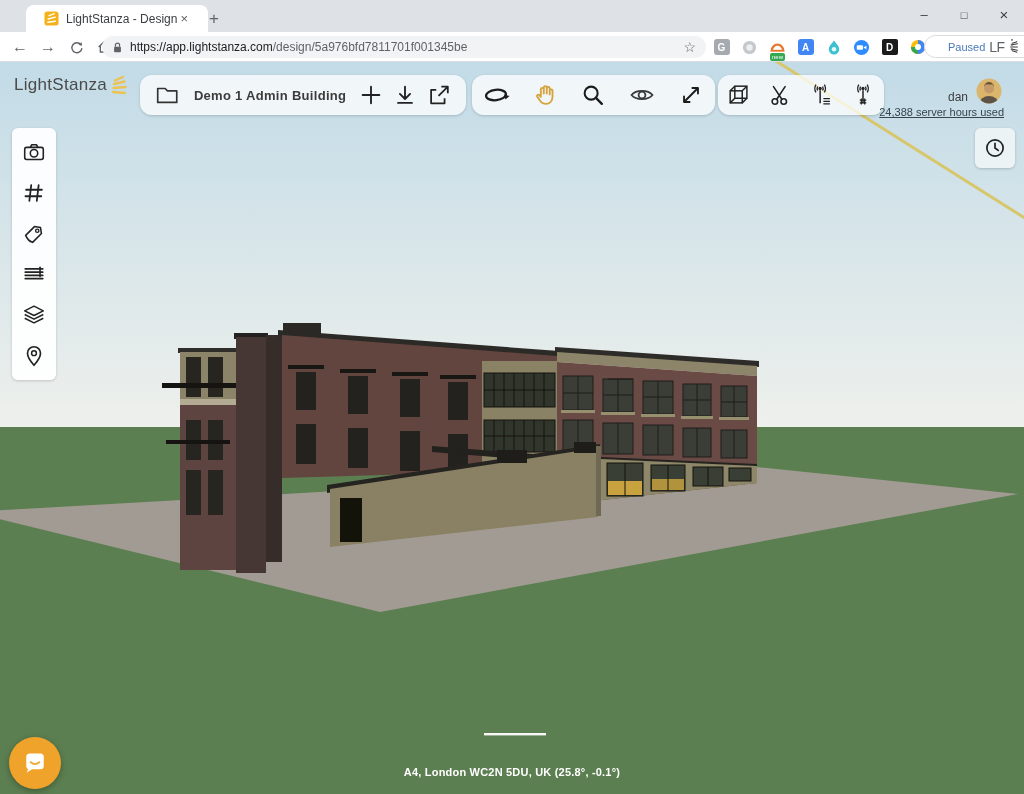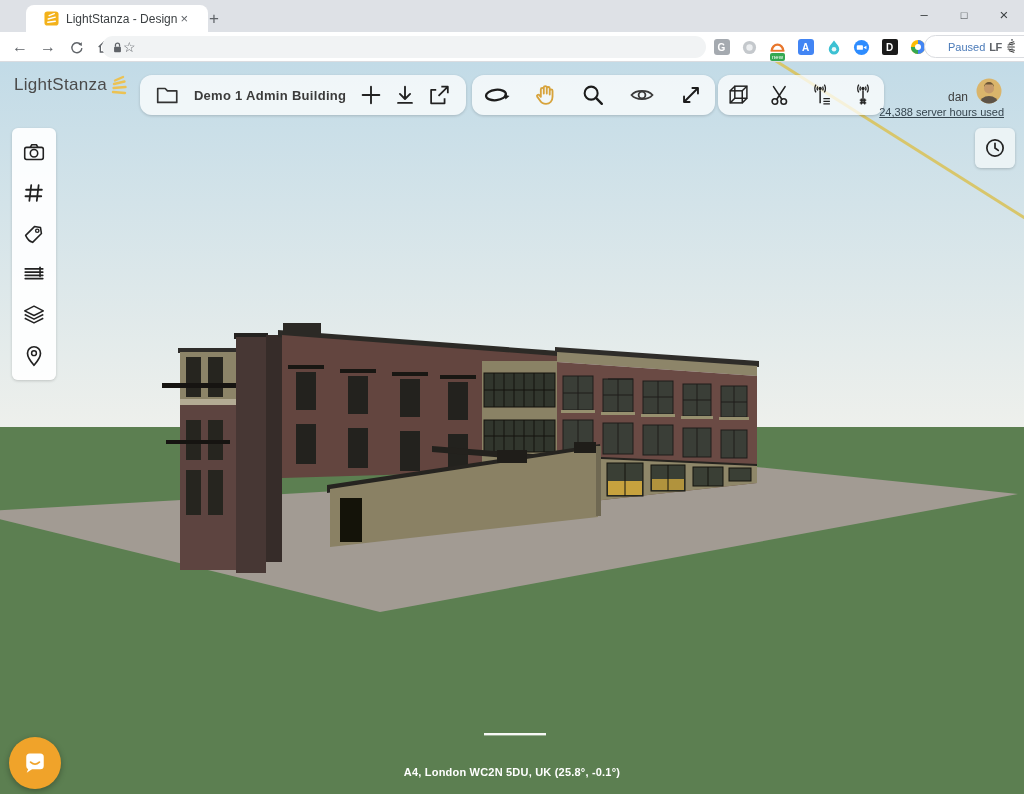--- a/index.html
+++ b/index.html
@@ -29,21 +29,21 @@
   .extbar { position:absolute; left:712px; top:33px; height:28px; display:flex; align-items:center; gap:9px; }
   .ext { width:19px; height:19px; display:flex; align-items:center; justify-content:center; position:relative; }
   .ext-sq { width:16px; height:16px; border-radius:3px; color:#fff; font-size:10px; font-weight:bold;
             display:flex; align-items:center; justify-content:center; }
   .badge-new { position:absolute; bottom:-4px; left:2px; background:#34a853; color:#fff; font-size:6px;
                padding:0 2px; border-radius:2px; line-height:8px; }
   .sep { width:1px; height:16px; background:#dadce0; margin:0 2px; }
   .paused-chip { position:absolute; left:924px; top:35px; height:23px; border:1px solid #dadce0; background:#fff;
                  border-radius:12px; display:flex; align-items:center; padding:0 23px; gap:4px; }
   .paused-chip .pl { font-size:11px; color:#4a7ab8; }
-  .paused-chip .lp { font-size:11px; font-weight:bold; color:#5f6368; letter-spacing:-.5px;text-align:right; }
+  .paused-chip .lp { font-size:14px; font-weight:normal; color:#5f6368; letter-spacing:-.5px;text-align:right; }
   .menu-dots { position:absolute; left:1005px; top:36px; font-size:14px; color:#5f6368; }
 
   
   .app { position:absolute; top:62px; left:0; width:1024px; height:732px; overflow:hidden; }
   .app svg.scene { position:absolute; top:0; left:0; }
 
   .logo { position:absolute; top:11px; left:14px; display:flex; align-items:center; }
   .logo-text { font-size:17px; color:#4b4b4b; letter-spacing:.3px; }
 
   .bar { position:absolute; top:13px; height:40px; background:rgba(255,255,255,.75); border-radius:12px;
@@ -114,20 +114,21 @@
       <svg class="ico" width="16" height="16" viewBox="0 0 24 24">
         <path d="M4 12 L12 4.5 L20 12 M6.5 10.5 V19.5 H17.5 V10.5" fill="none" stroke="#5f6368" stroke-width="2"></path>
       </svg>
     </div>
   </div>
   <div class="omnibox">
     <svg class="ico" width="11" height="13" viewBox="0 0 16 18">
       <rect x="3" y="8" width="10" height="8" rx="1.4" fill="#5f6368"></rect>
       <path d="M5 8 V5.5 a3 3 0 0 1 6 0 V8" fill="none" stroke="#5f6368" stroke-width="1.8"></path>
     </svg>
+    <span class="url"><span class="host">https://app.lightstanza.com</span><span class="path">/design/5a976bfd7811701f001345be</span></span>
     <span class="star">☆</span>
   </div>
   <div class="extbar">
     <div class="ext">
       <div class="ext-sq" style="background:#a5aab0;">G</div>
     </div>
     <div class="ext">
       <svg class="ico" width="15" height="15" viewBox="0 0 16 16">
         <circle cx="8" cy="8" r="7" fill="#c4c8cc"></circle>
           <circle cx="8" cy="8" r="3.4" fill="#eceef0"></circle>

